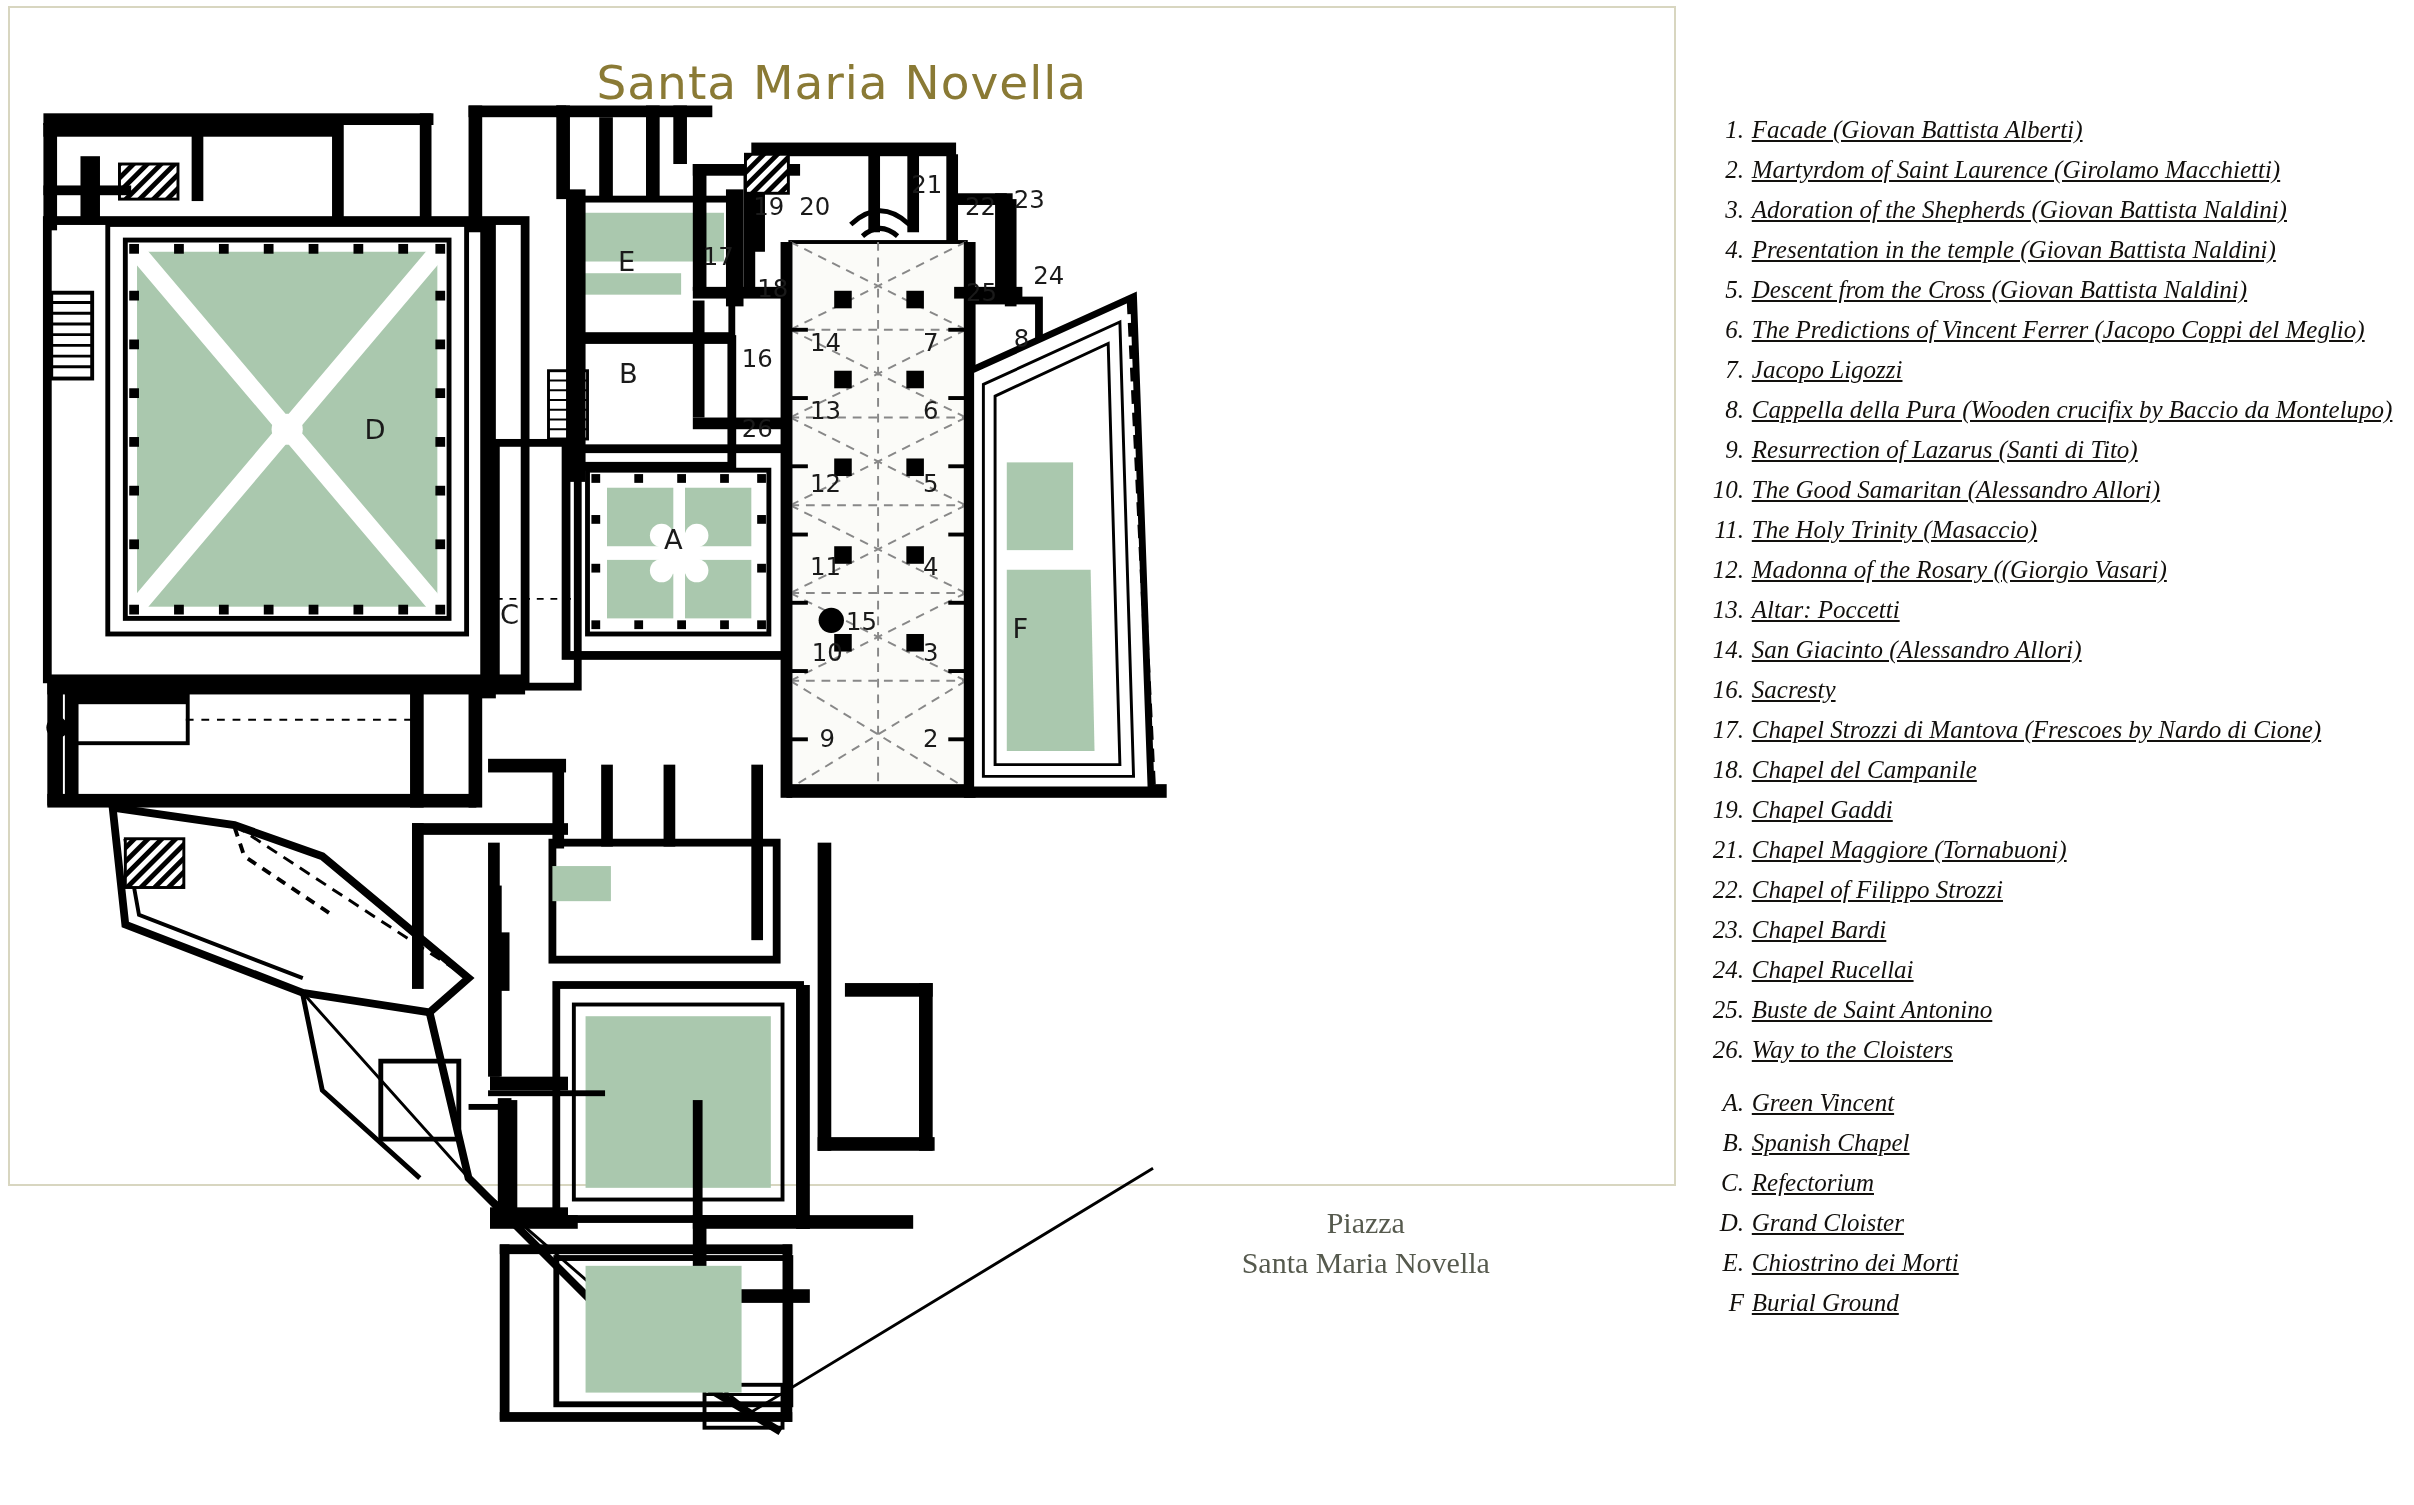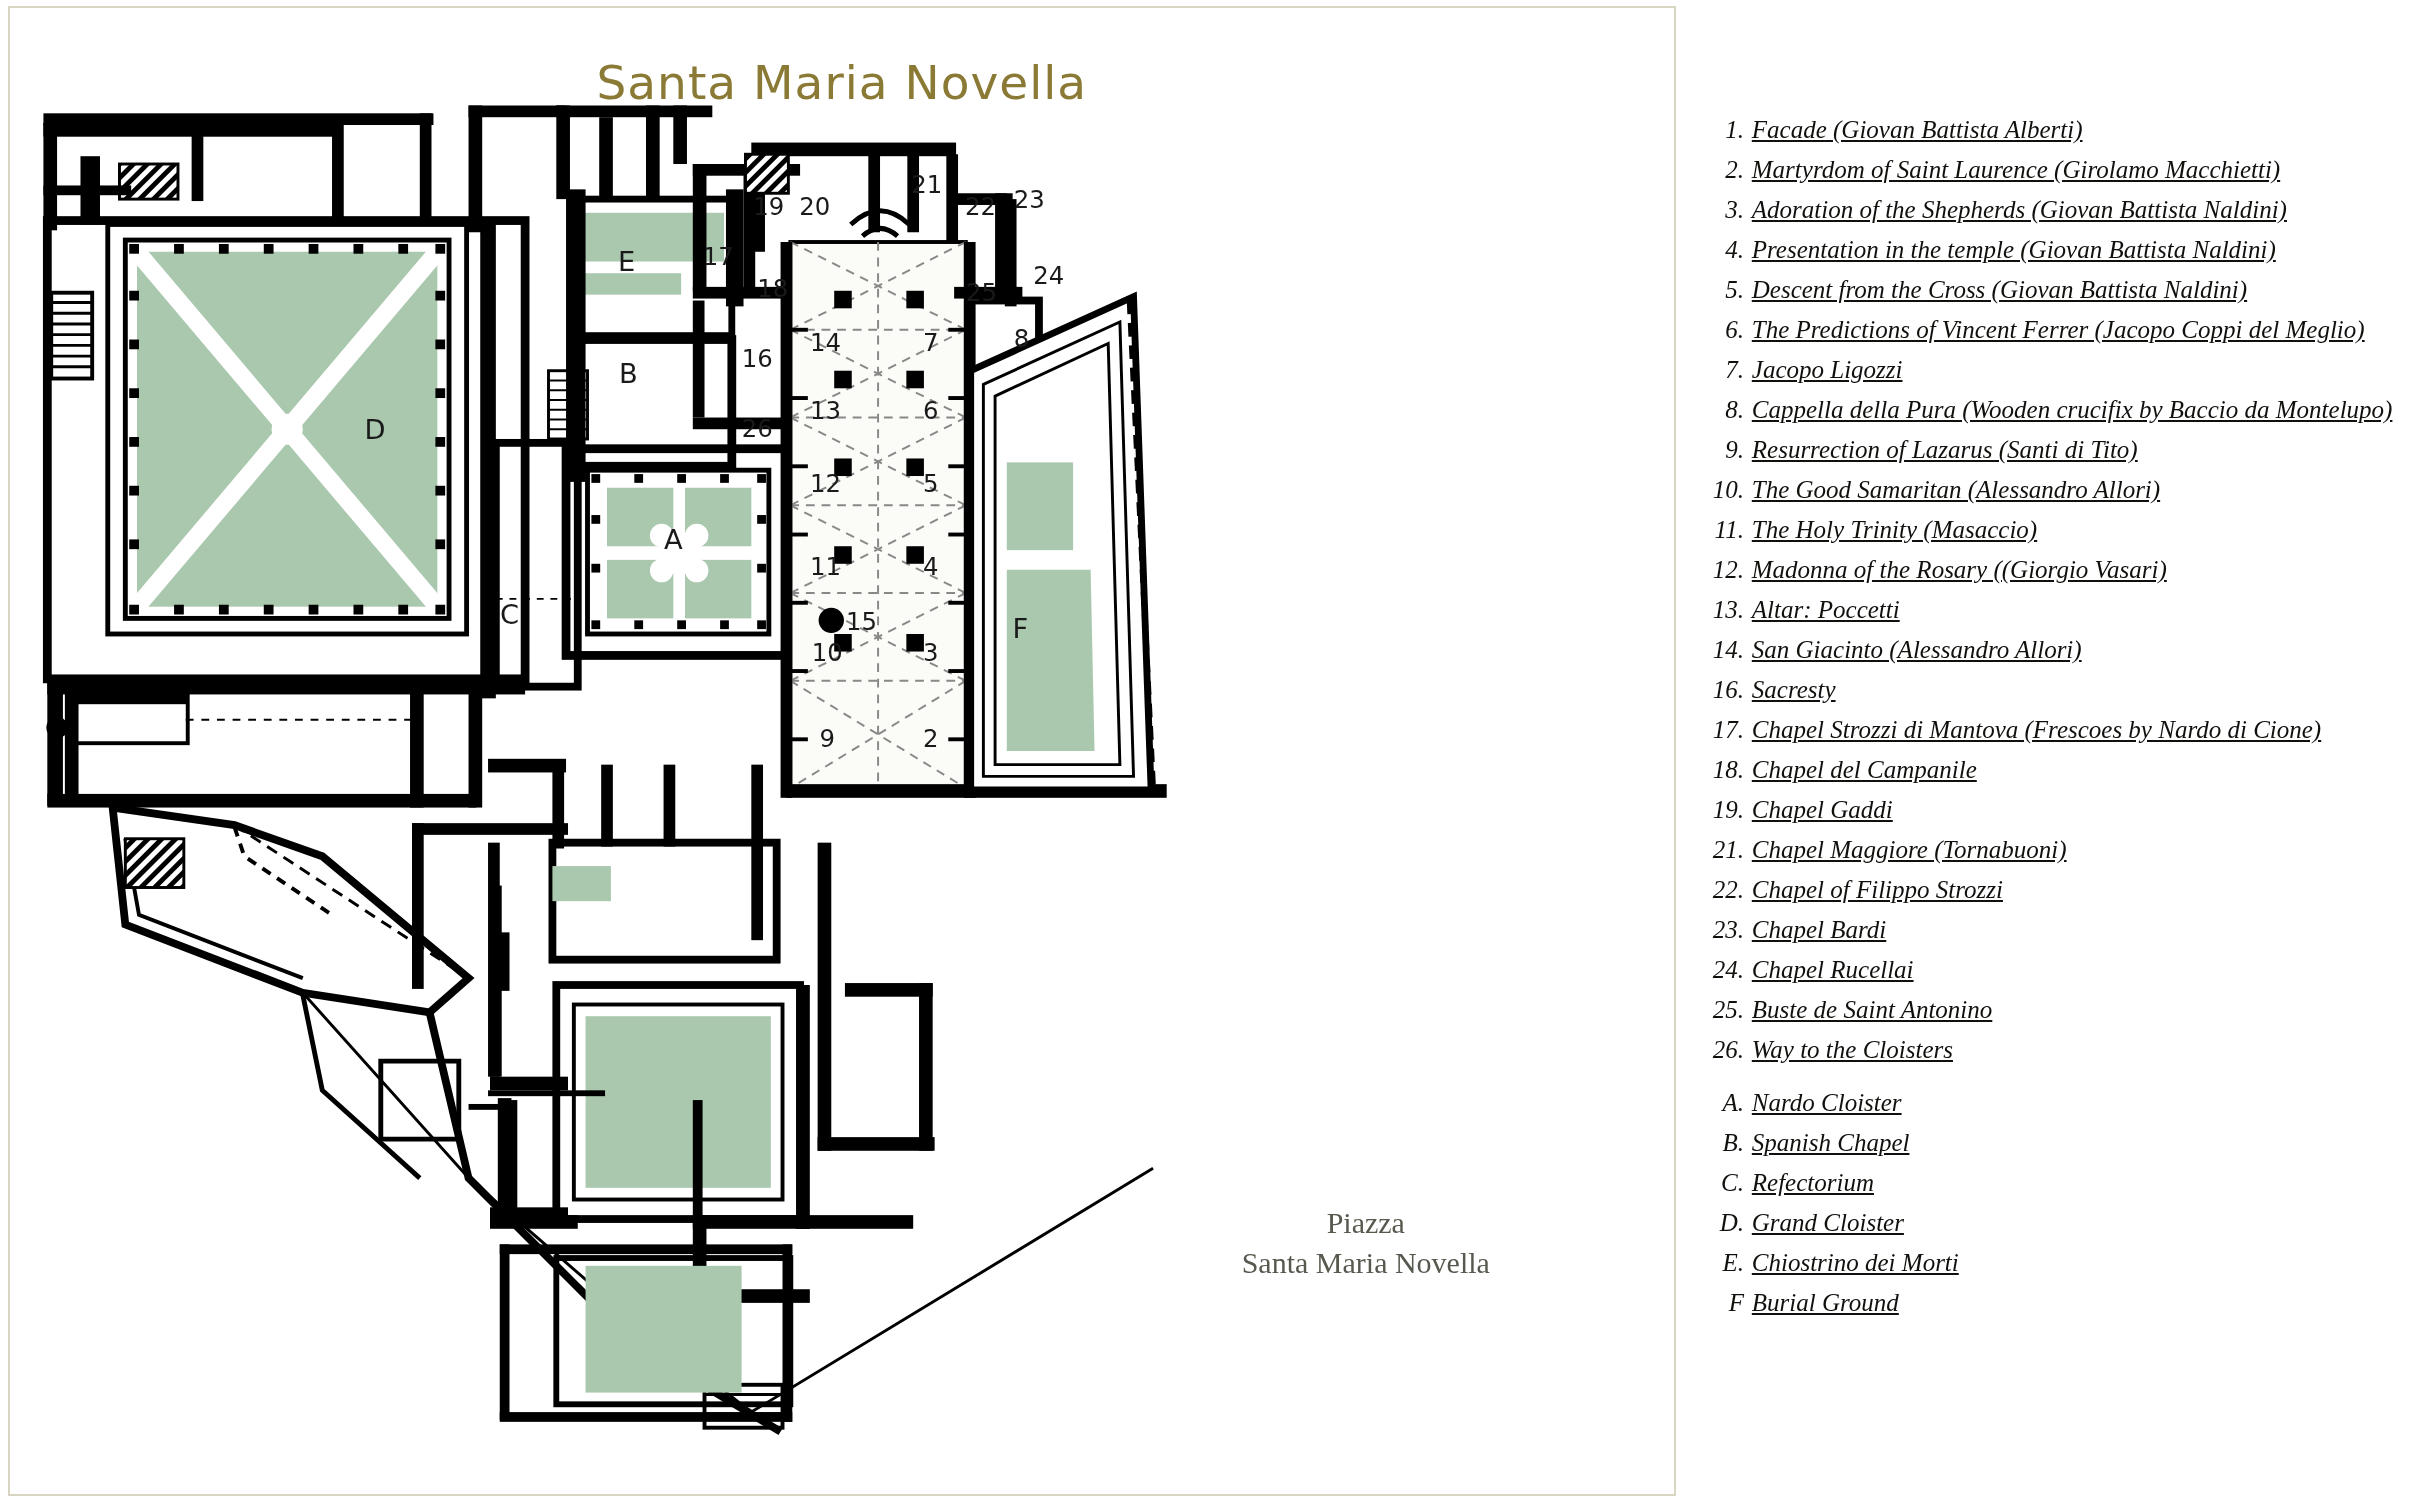--- a/index.html
+++ b/index.html
@@ -14,21 +14,21 @@
     position: relative;
     overflow: hidden;
   }
 
   
   #plan-panel {
     position: absolute;
     left: 7.8px;
     top: 5.9px;
     width: 1668px;
-    height: 1490px;
+    height: 1180px;
     border: 2px solid #d8d6c0;
     background: #ffffff;
     box-sizing: border-box;
   }
 
   #plan-title {
     position: absolute;
     left: 0;
     top: 47px;
     width: 100%;
@@ -547,21 +547,21 @@
   </div>
   <div class="legend-row">
     <span class="legend-num">26.</span>
     <span class="legend-text">Way to the Cloisters</span>
   </div>
 
   <div class="legend-gap"></div>
 
   <div class="legend-row">
     <span class="legend-num">A.</span>
-    <span class="legend-text">Nardo Cloister</span>
+    <span class="legend-text">Green Vincent</span>
   </div>
   <div class="legend-row">
     <span class="legend-num">B.</span>
     <span class="legend-text">Spanish Chapel</span>
   </div>
   <div class="legend-row">
     <span class="legend-num">C.</span>
     <span class="legend-text">Refectorium</span>
   </div>
   <div class="legend-row">

